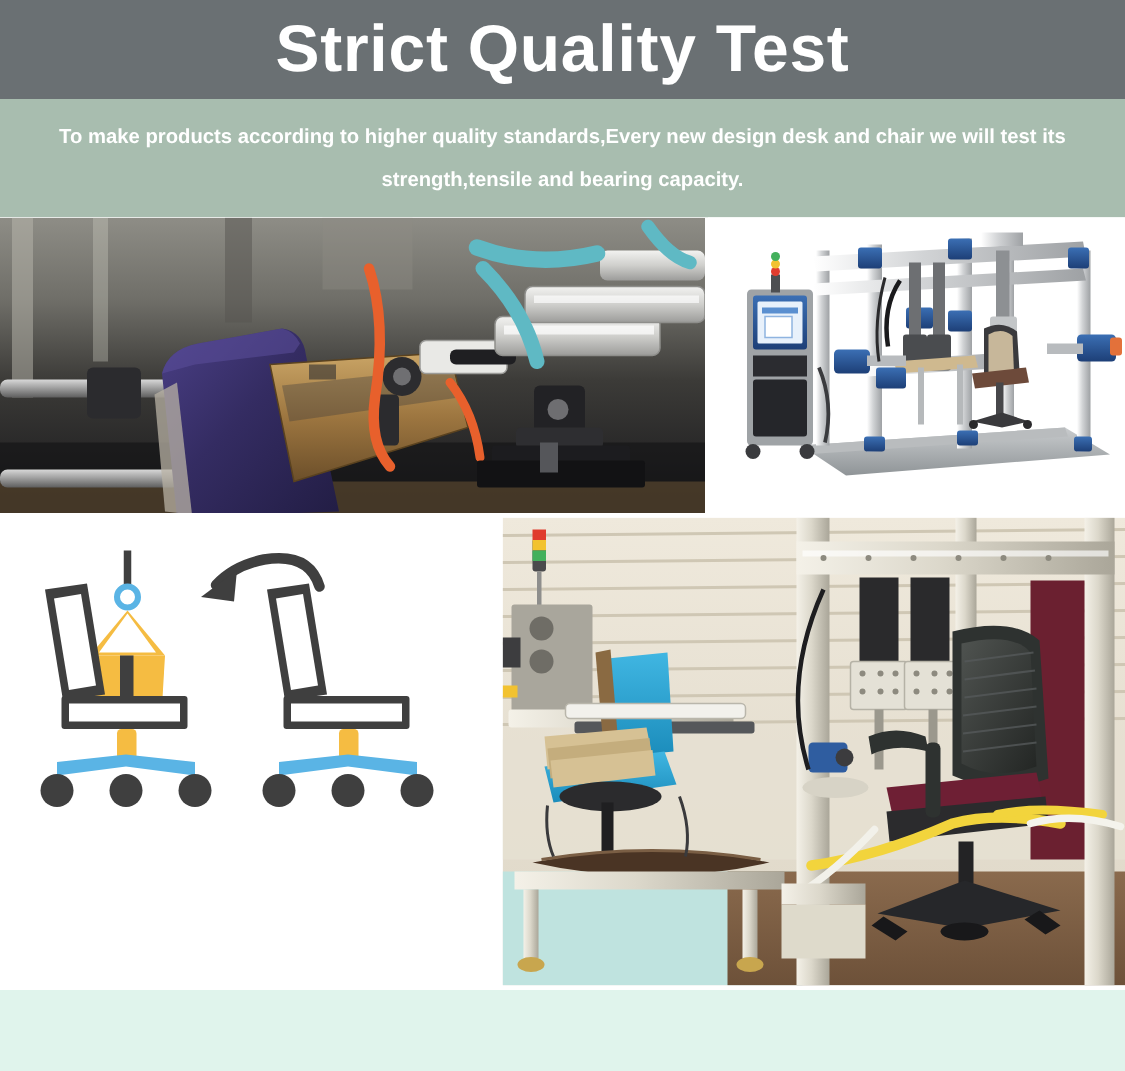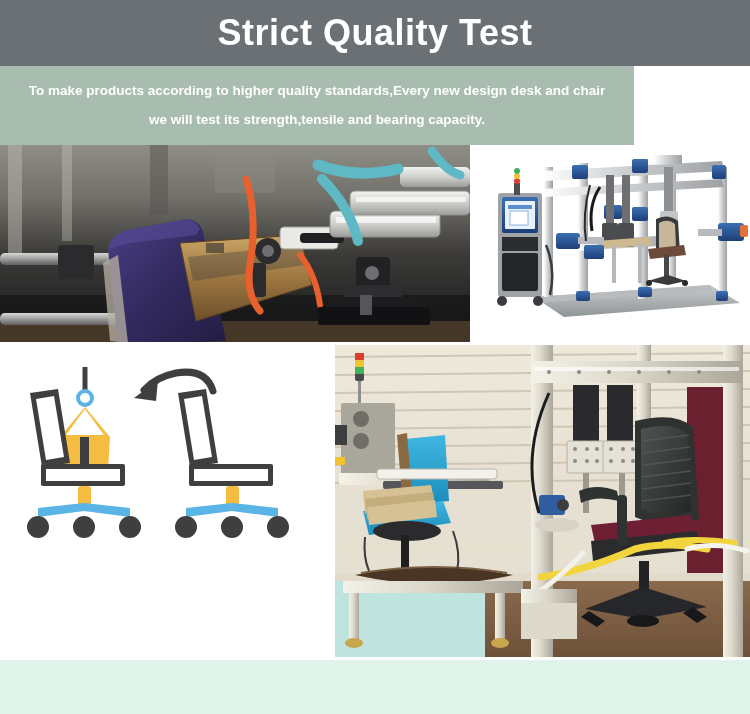--- a/index.html
+++ b/index.html
@@ -12,28 +12,28 @@
   .page { position: relative; width: 750px; height: 714px; background:#fff; }
 
   
   .title-bar {
     height: 66px; width: 750px;
     background: #6a7073;
     display: flex; align-items: center; justify-content: center;
   }
   .title-bar h1 {
     color: #ffffff;
-    font-size: 36px;
+    font-size: 44px;
     font-weight: 700;
     letter-spacing: .5px;
     line-height: 1;
     text-align: center;
   }
   .subtitle-bar {
-    height: 79px; width: 634px;
+    height: 79px; width: 750px;
     background: #a8bdaf;
     display: flex; align-items: center; justify-content: center;
     padding: 0 22px;
   }
   .subtitle-bar p {
     color: #ffffff;
     font-size: 13.5px;
     font-weight: 700;
     line-height: 2.1;
     text-align: center;

